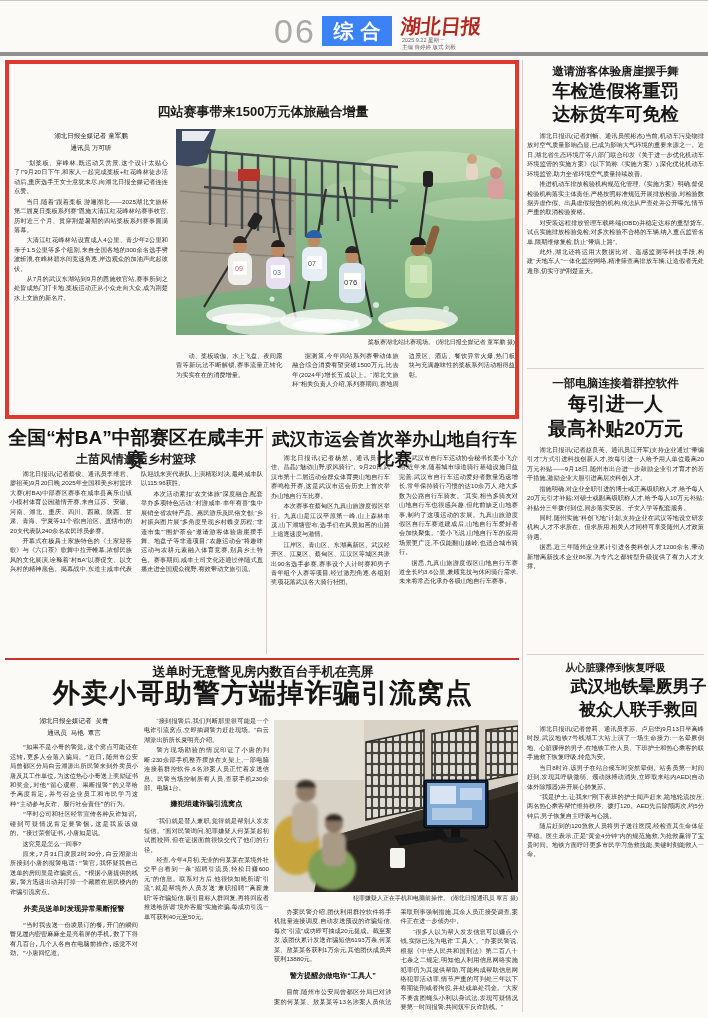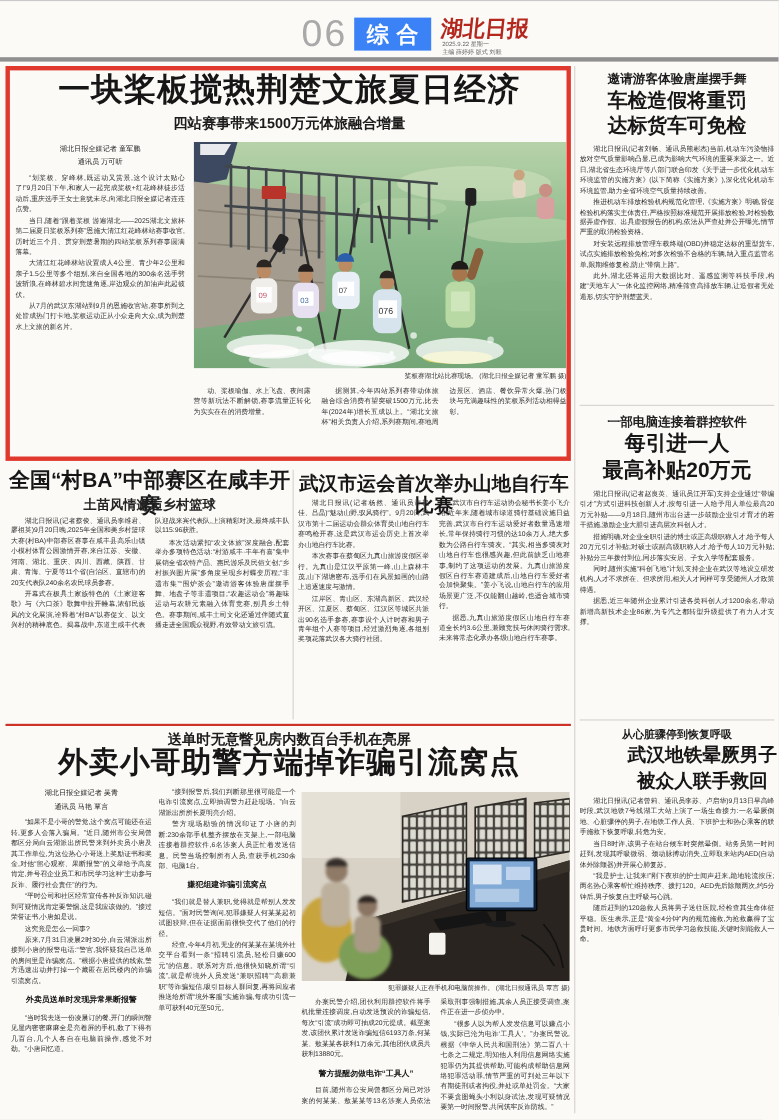--- a/index.html
+++ b/index.html
@@ -37,21 +37,20 @@
   <div class="abs rule" style="left:0;top:8;width:708px;height:1px;"></div>
   <div class="abs" style="left:274px;top:12px;font-size:34px;color:#a9a9a9;font-weight:300;letter-spacing:2px;">06</div>
   <div class="abs sec-box" style="left:322px;top:16px;width:70px;height:30px;font-size:20px;">综合</div>
   <div class="abs masthead" style="left:401px;top:13px;font-size:20px;">湖北日报</div>
   <div class="abs" style="left:402px;top:37px;font-size:5.5px;color:#666;">2025.9.22 星期一</div>
   <div class="abs" style="left:402px;top:44px;font-size:5.5px;color:#666;">主编 薛婷婷 版式 刘毅</div>
   <div class="abs" style="left:0;top:52px;width:708px;height:4px;background:#909090;"></div>
 
   <div class="abs red-box" style="left:5px;top:60px;width:514px;height:359px;"></div>
 
-  <div class="abs ctr headline" style="left:12px;top:66px;width:502px;font-size:29px;letter-spacing:1px;">一块桨板搅热荆楚文旅夏日经济</div>
   <div class="abs ctr" style="left:12px;top:103px;width:502px;font-size:13px;font-weight:700;color:#1b1b1b;">四站赛事带来1500万元体旅融合增量</div>
 
   <div class="abs ctr byline" style="left:14px;top:130px;width:154px;">
     <div>湖北日报全媒记者 童军鹏</div>
     <div>通讯员 万可听</div>
   </div>
 
   <div class="abs body-text" style="left:14px;top:158px;width:154px;height:254px;">
       <p>“划桨板、穿峰林,既运动又赏景,这个设计太贴心了!”9月20日下午,和家人一起完成桨板+红花峰林徒步活动后,重庆选手王女士意犹未尽,向湖北日报全媒记者连连点赞。</p>
       <p>当日,随着“跟着桨板 游遍湖北——2025湖北文旅杯第二届夏日桨板系列赛”恩施大清江红花峰林站赛事收官,历时近三个月、贯穿荆楚暑期的四站桨板系列赛事圆满落幕。</p>
@@ -193,21 +192,21 @@
       <p>江岸区、青山区、东湖高新区、武汉经开区、江夏区、蔡甸区、江汉区等城区共派出90名选手参赛,赛事设个人计时赛和男子青年组个人赛等项目,经过激烈角逐,各组别奖项花落武汉各大骑行社团。</p>
       <p>武汉市自行车运动协会秘书长姜小飞介绍,近年来,随着城市绿道骑行基础设施日益完善,武汉市自行车运动爱好者数量迅速增长,常年保持骑行习惯的达10余万人,绝大多数为公路自行车骑友。“其实,相当多骑友对山地自行车也很感兴趣,但此前缺乏山地赛事,制约了这项运动的发展。九真山旅游度假区自行车赛道建成后,山地自行车爱好者会加快聚集。”姜小飞说,山地自行车的应用场景更广泛,不仅能翻山越岭,也适合城市骑行。</p>
       <p>据悉,九真山旅游度假区山地自行车赛道全长约3.6公里,兼顾竞技与休闲骑行需求,未来将常态化承办各级山地自行车赛事。</p>
     </div>
 
   <div class="abs red-rule" style="left:5px;top:658px;width:514px;height:2px;"></div>
 
   <div class="abs ctr kicker" style="left:8px;top:663px;width:510px;font-size:13px;">送单时无意瞥见房内数百台手机在亮屏</div>
   <div class="abs ctr headline" style="left:8px;top:678px;width:510px;font-size:27px;letter-spacing:1px;">外卖小哥助警方端掉诈骗引流窝点</div>
 
-  <div class="abs body-text" style="left:10px;top:716px;width:128px;height:296px;">
+  <div class="abs body-text" style="left:10px;top:716px;width:128px;height:296px;font-family:Liberation Mono, monospace;">
     <div class="ctr byline" style="margin-bottom:4px;">
       <div>湖北日报全媒记者 吴青</div>
       <div>通讯员 马艳 覃言</div>
     </div>
     <div>
         <p>“如果不是小哥的警觉,这个窝点可能还在运转,更多人会落入骗局。”近日,随州市公安局曾都区分局白云湖派出所民警来到外卖员小唐及其工作单位,为这位热心小哥送上奖励证书和奖金,对他“留心观察、果断报警”的义举给予高度肯定,并号召企业员工和市民学习这种“主动参与反诈、履行社会责任”的行为。</p>
         <p>“平时公司和社区经常宣传各种反诈知识,碰到可疑情况肯定要警惕,这是我应该做的。”接过荣誉证书,小唐如是说。</p>
         <p>这究竟是怎么一回事?</p>
         <p>原来,7月31日凌晨2时30分,白云湖派出所接到小唐的报警电话:“警官,我怀疑我自己送单的房间里是诈骗窝点。”根据小唐提供的线索,警方迅速出动并打掉一个藏匿在居民楼内的诈骗引流窝点。</p>
         <div class="crosshead">外卖员送单时发现异常果断报警</div>

